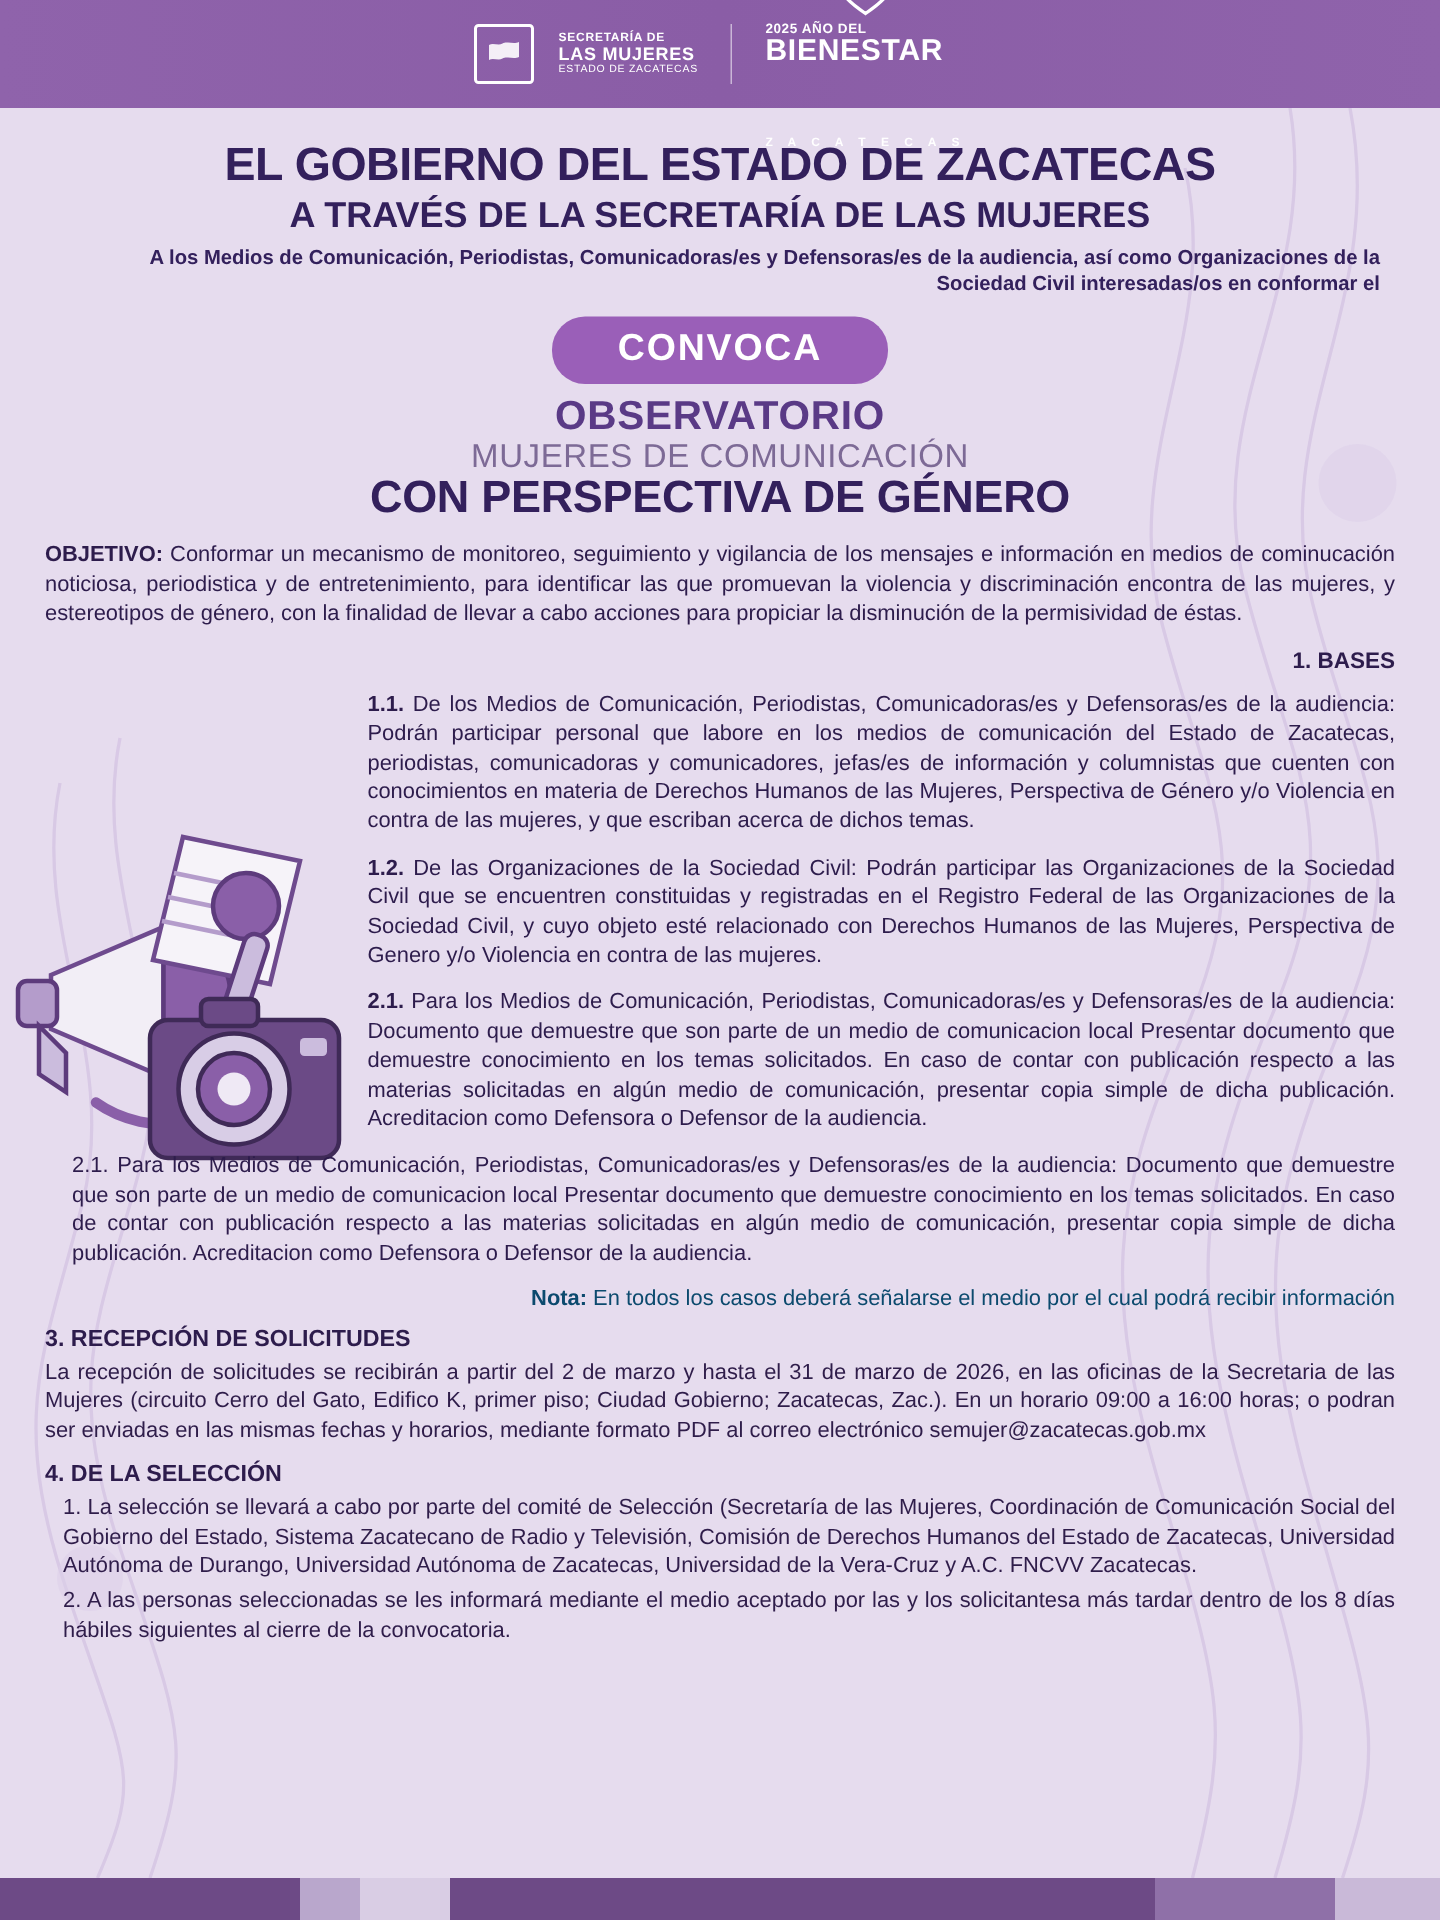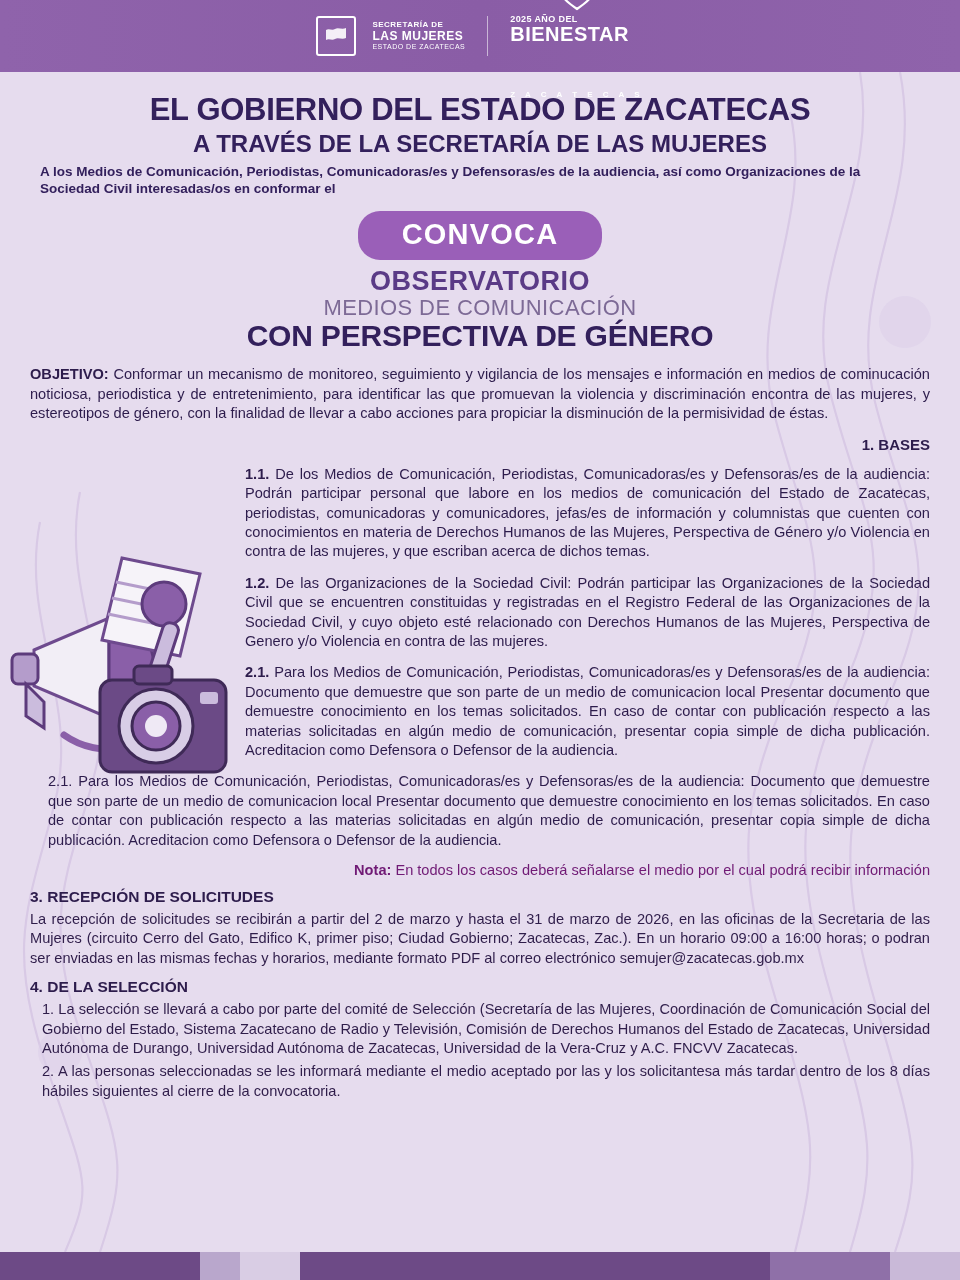--- a/index.html
+++ b/index.html
@@ -77,34 +77,34 @@
   }
   h2.sub-title {
     text-align: center;
     font-size: 24px;
     font-weight: 800;
     margin: 4px 0 0 0;
     color: #33205c;
     line-height: 1.05;
   }
   .addressee {
-    text-align: left;
+    text-align: right;
     font-size: 13.5px;
     font-weight: 700;
     color: #33205c;
     margin: 8px auto 0 auto;
     line-height: 1.25;
     max-width: 880px;
   }
 
   .convoca-wrap { display: flex; justify-content: center; margin: 14px 0 6px 0; }
   .convoca {
     background: #9a5fb8;
     color: #fff;
-    font-size: 29px;
+    font-size: 25px;
     font-weight: 800;
     letter-spacing: 1.2px;
     padding: 7px 44px 9px 44px;
     border-radius: 22px;
   }
 
   .obs { text-align: center; margin-top: 0; }
   .obs .o1 { font-size: 27px; font-weight: 800; color: #5a3a86; letter-spacing: .5px; }
   .obs .o2 { font-size: 22px; font-weight: 400; color: #7d6a96; letter-spacing: .4px; margin-top: -2px; }
   .obs .o3 { font-size: 30px; font-weight: 800; color: #33205c; letter-spacing: -.2px; margin-top: -2px; }
@@ -127,21 +127,21 @@
     color: #2d1c4c;
     margin-top: 12px;
   }
   .section-head-left {
     text-align: left;
     font-weight: 700;
     font-size: 15.5px;
     color: #2d1c4c;
     margin-top: 10px;
   }
-  .nota { text-align: right; font-size: 14.6px; margin-top: 12px; color: #701a75; }
+  .nota { text-align: right; font-size: 14.6px; margin-top: 12px; color: #0c4a6e; }
   .lower { font-size: 14.6px; line-height: 1.33; text-align: justify; margin-top: 4px; }
   .numbered { font-size: 14.6px; line-height: 1.33; text-align: justify; margin-top: 4px; padding-left: 12px; }
 
   
   .illus { position: absolute; left: 4px; top: 530px; width: 250px; height: 290px; z-index: 2; }
   .illus svg { display: block; }
 </style>
 </head>
 <body>
 
@@ -233,21 +233,21 @@
   <h1 class="main-title">EL GOBIERNO DEL ESTADO DE ZACATECAS</h1>
   <h2 class="sub-title">A TRAVÉS DE LA SECRETARÍA DE LAS MUJERES</h2>
   <div class="addressee">A los Medios de Comunicación, Periodistas, Comunicadoras/es y Defensoras/es de la audiencia, así como Organizaciones de la Sociedad Civil interesadas/os en conformar el</div>
 
   <div class="convoca-wrap">
     <div class="convoca">CONVOCA</div>
   </div>
 
   <div class="obs">
     <div class="o1">OBSERVATORIO</div>
-    <div class="o2">MEDIOS DE COMUNICACIÓN</div>
+    <div class="o2">MUJERES DE COMUNICACIÓN</div>
     <div class="o3">CON PERSPECTIVA DE GÉNERO</div>
   </div>
 
   <p class="body-text">
     <span class="b">OBJETIVO:</span><span> Conformar un mecanismo de monitoreo, seguimiento y vigilancia de los mensajes e información en medios de cominucación noticiosa, periodistica y de entretenimiento, para identificar las que promuevan la violencia y discriminación encontra de las mujeres, y estereotipos de género, con la finalidad de llevar a cabo acciones para propiciar la disminución de la permisividad de éstas.</span>
   </p>
 
   <div class="section-head">1. BASES</div>
 
   <p class="body-text right-col">

